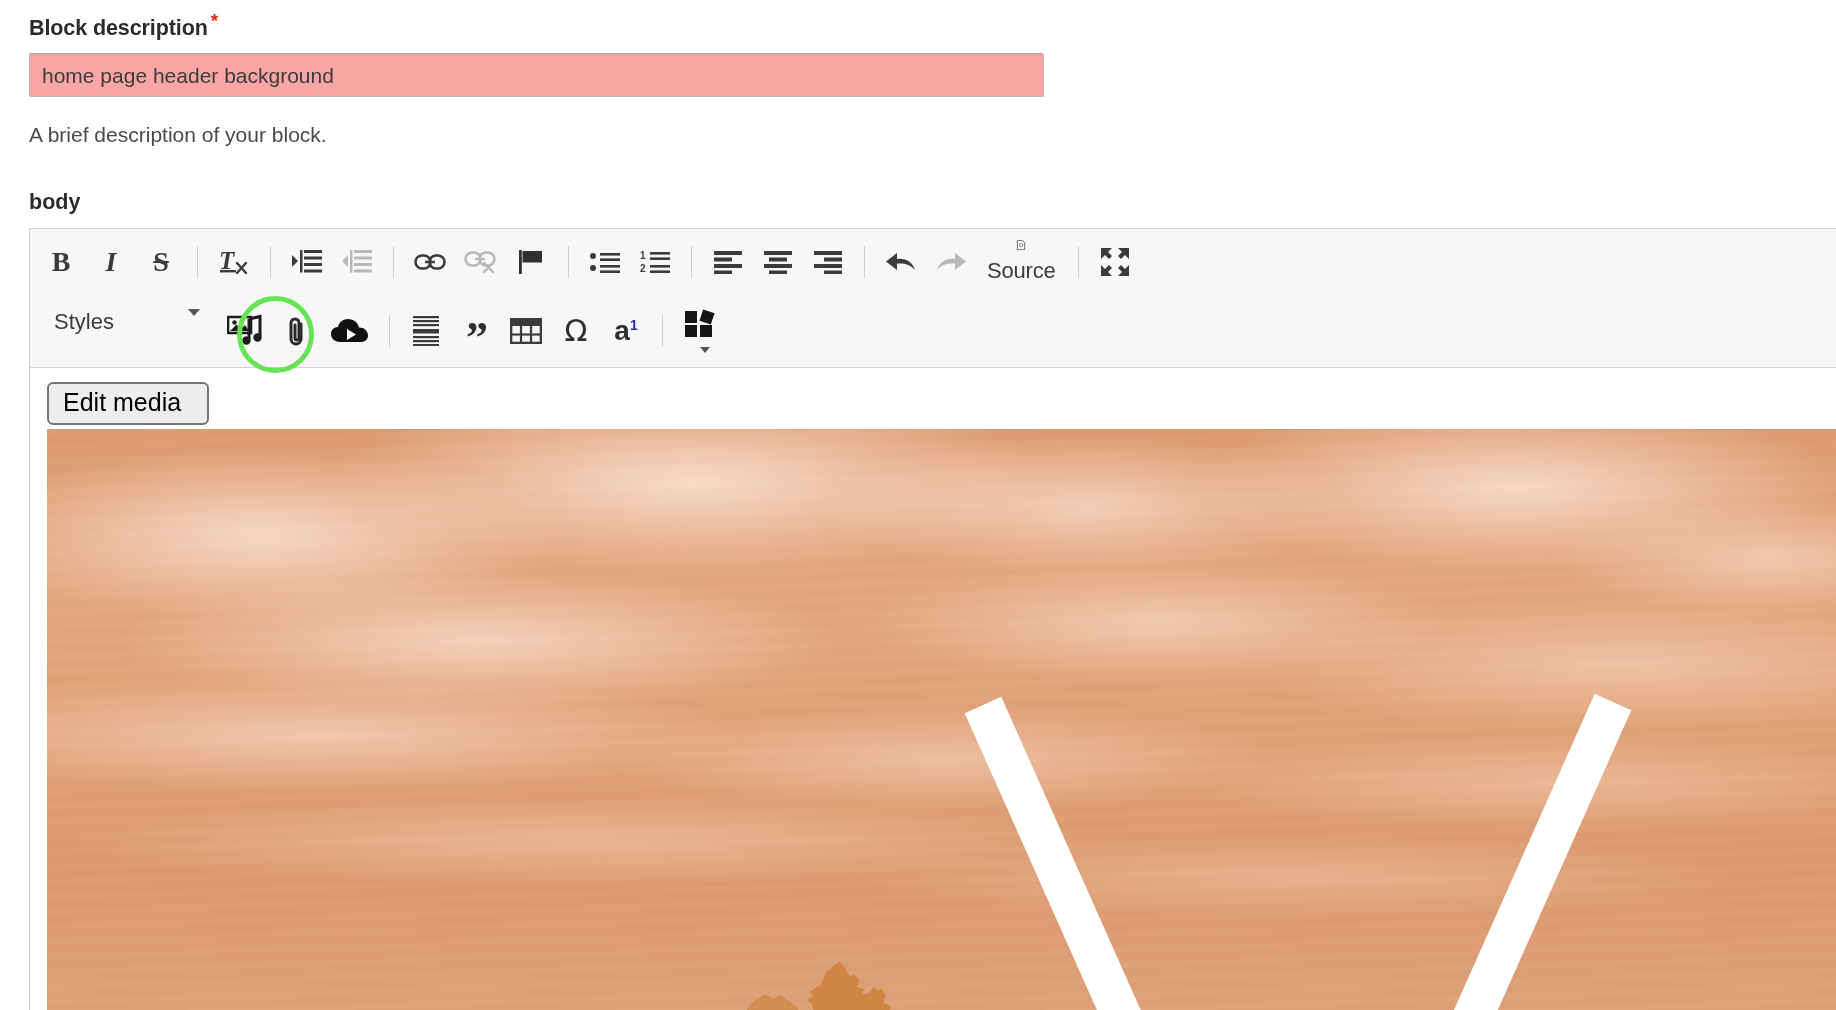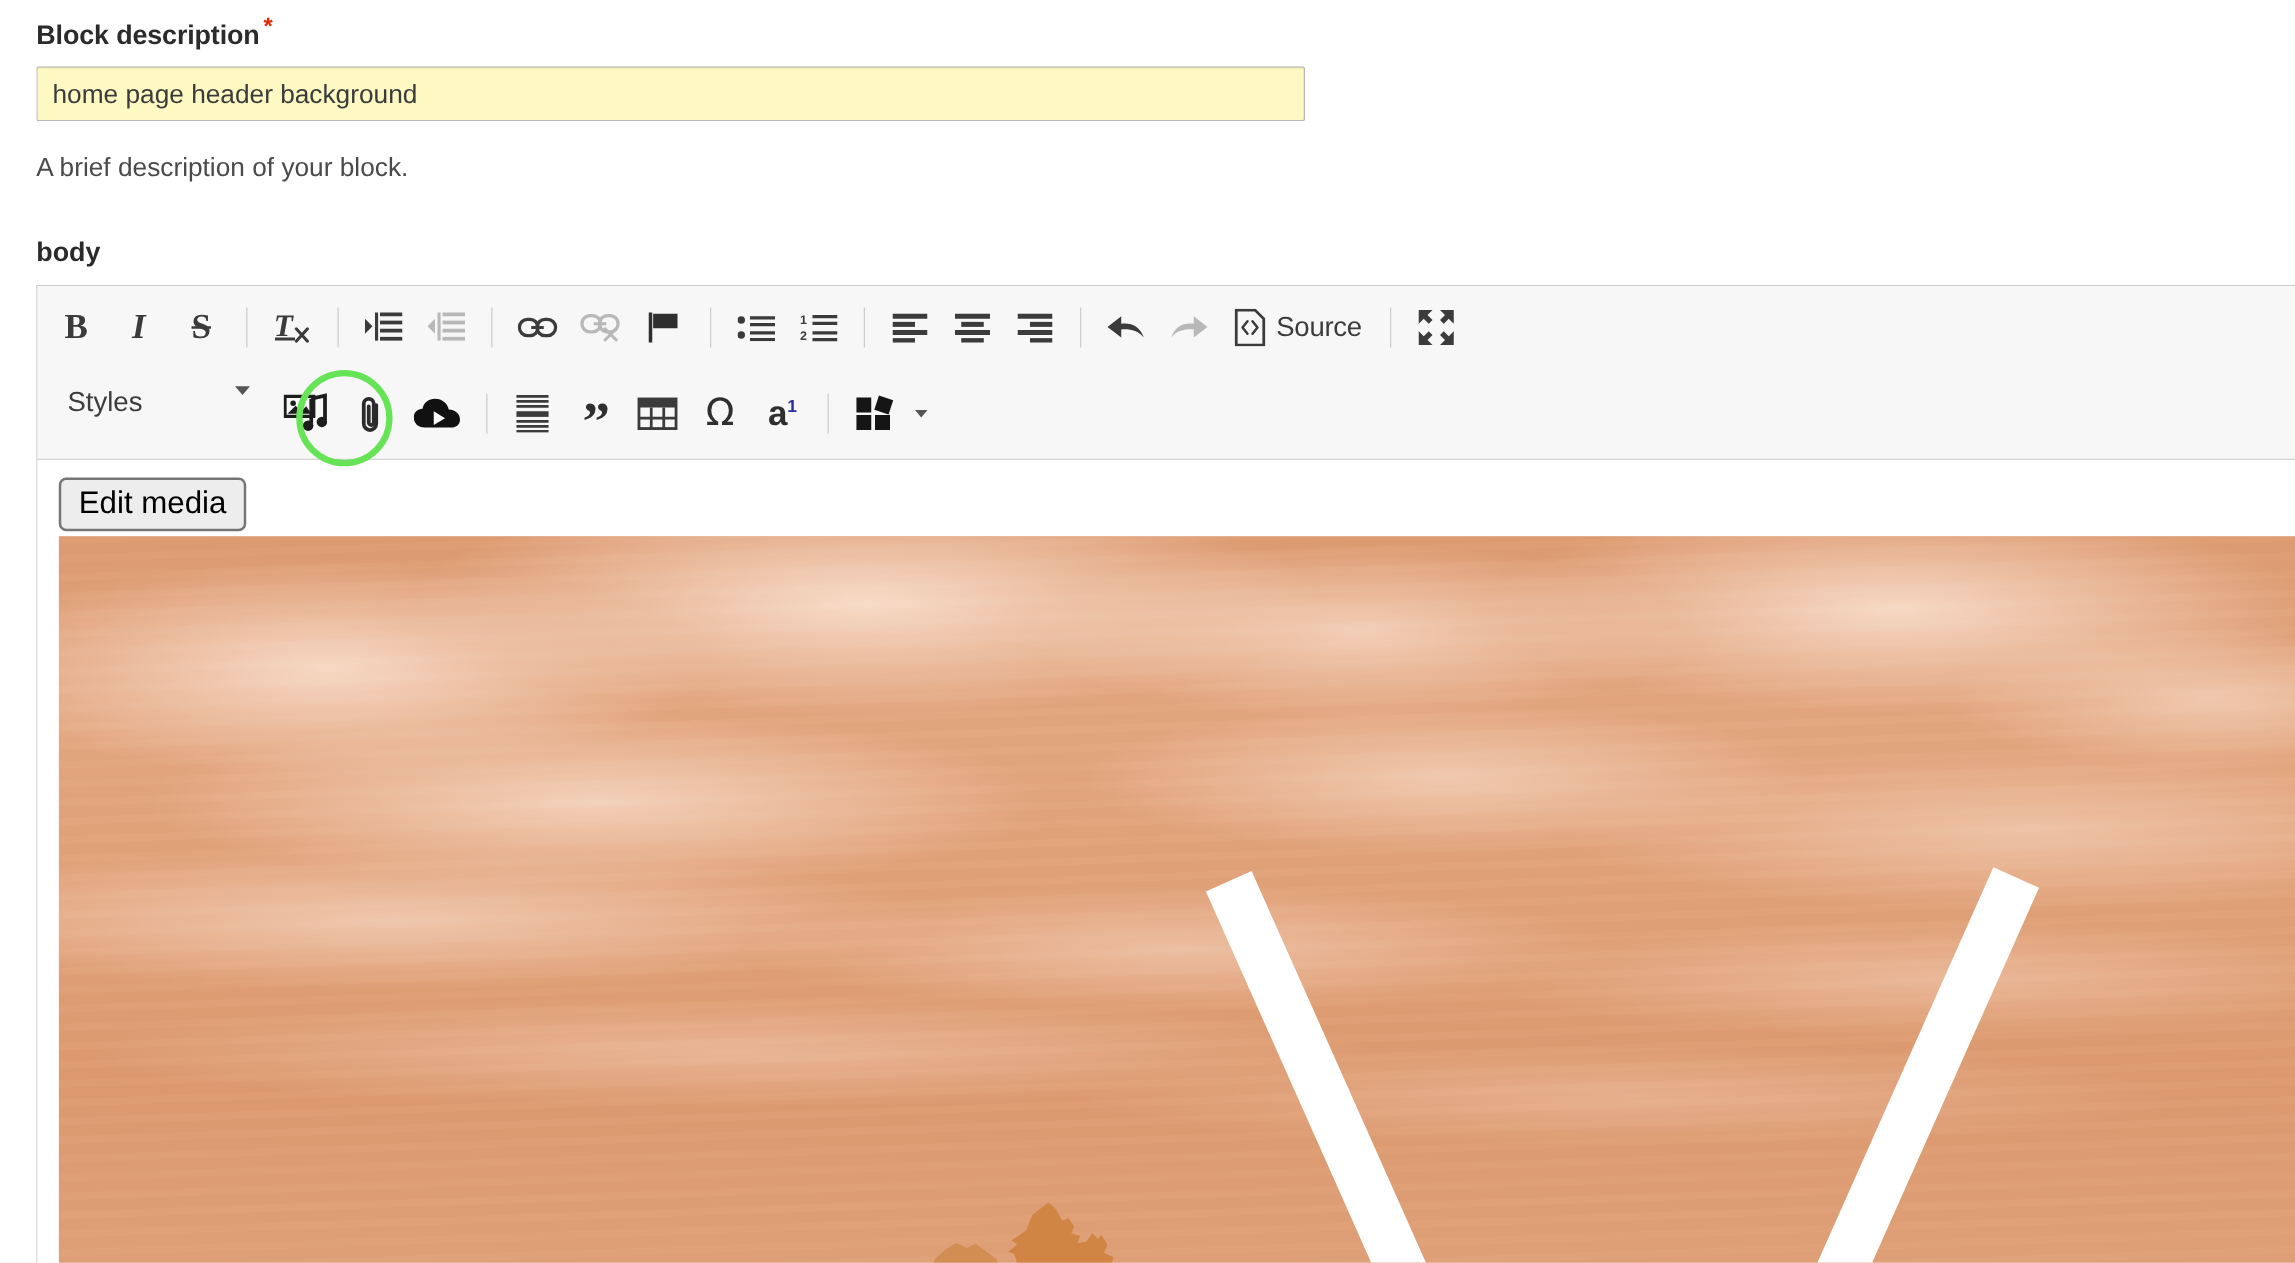--- a/index.html
+++ b/index.html
@@ -31,21 +31,21 @@
     font-weight: bold;
     vertical-align: super;
     margin-left: 3px;
     line-height: 0;
   }
 
   .text-input {
     display:block;
     width: 1015px;
     height: 44px;
-    background: #fef9c3;
+    background: #fca5a5;
     border: 1px solid #b8b8b8;
     border-top-color: #a6a6a6;
     border-radius: 2px;
     font-family: "Liberation Sans", sans-serif;
     font-size: 21px;
     color: #3b3b3b;
     padding: 2px 16px 0 12px;
     outline: none;
     box-shadow: inset 0 1px 1px rgba(0,0,0,0.06);
   }
@@ -115,21 +115,21 @@
     margin: 0 11px;
     flex: 0 0 1px;
   }
 
   .tb-text {
     font-size: 22px;
     color: #3c3c3c;
     letter-spacing: -0.2px;
   }
 
-  .tb-btn.labeled { min-width: auto; padding: 0 8px; gap: 8px; }
+  .tb-btn.labeled { min-width: auto; padding: 0 8px; gap: 8px; flex-direction: column; }
 
   
   .styles-combo {
     display: flex;
     align-items: flex-start;
     justify-content: space-between;
     width: 176px;
     height: 44px;
     padding: 0 12px 0 18px;
     margin-right: 6px;
@@ -167,21 +167,21 @@
     background: #fff;
     height: 650px;
     padding: 14px 0 0 0;
     overflow: hidden;
   }
 
   .edit-media-btn {
     position: relative;
     display: inline-block;
     margin-left: 17px;
-    padding: 6px 14px 8px 14px;
+    padding: 6px 26px 8px 14px;
     font-family: "Liberation Sans", sans-serif;
     font-size: 25px;
     line-height: 1;
     color: #000;
     background: #ededed;
     border: 2px solid #767676;
     border-radius: 6px;
     cursor: pointer;
     z-index: 20;
   }

